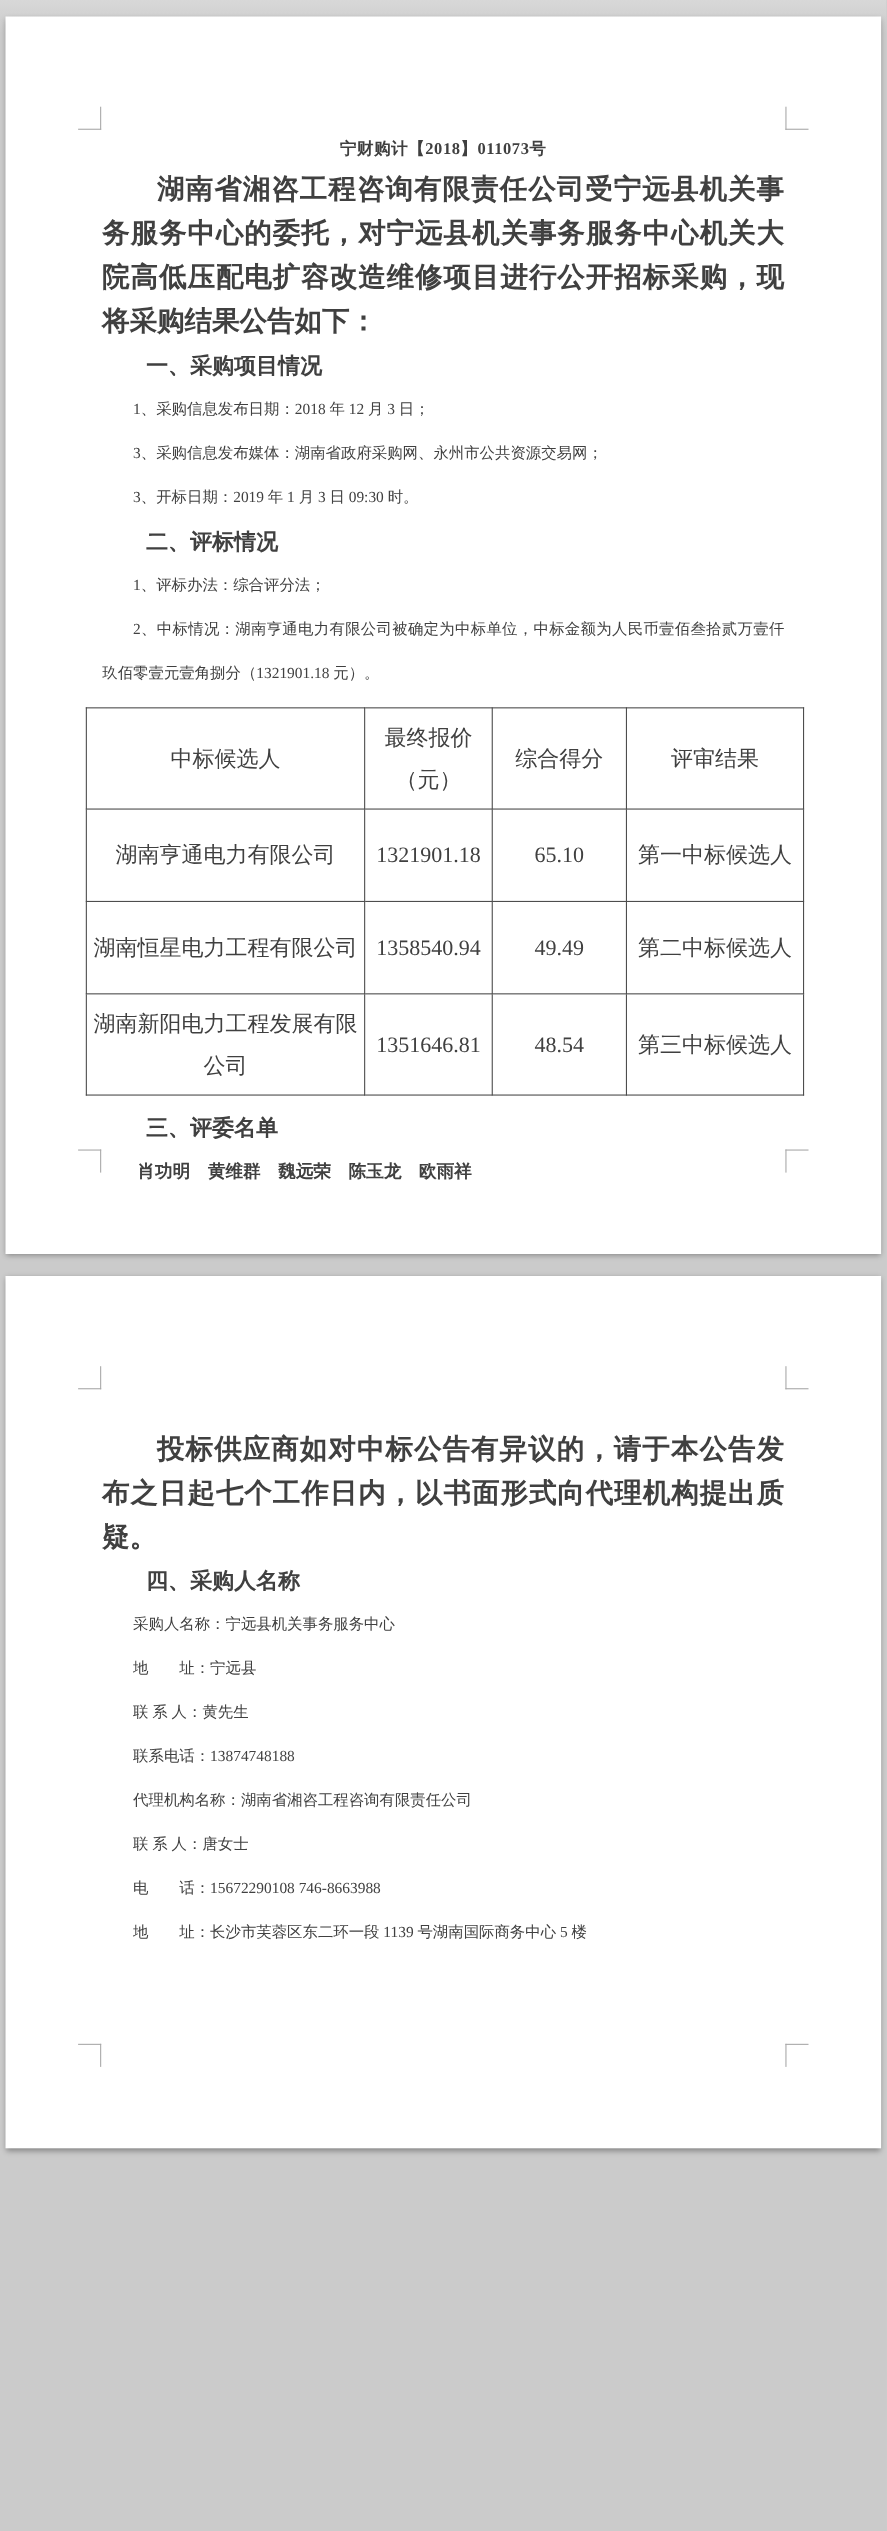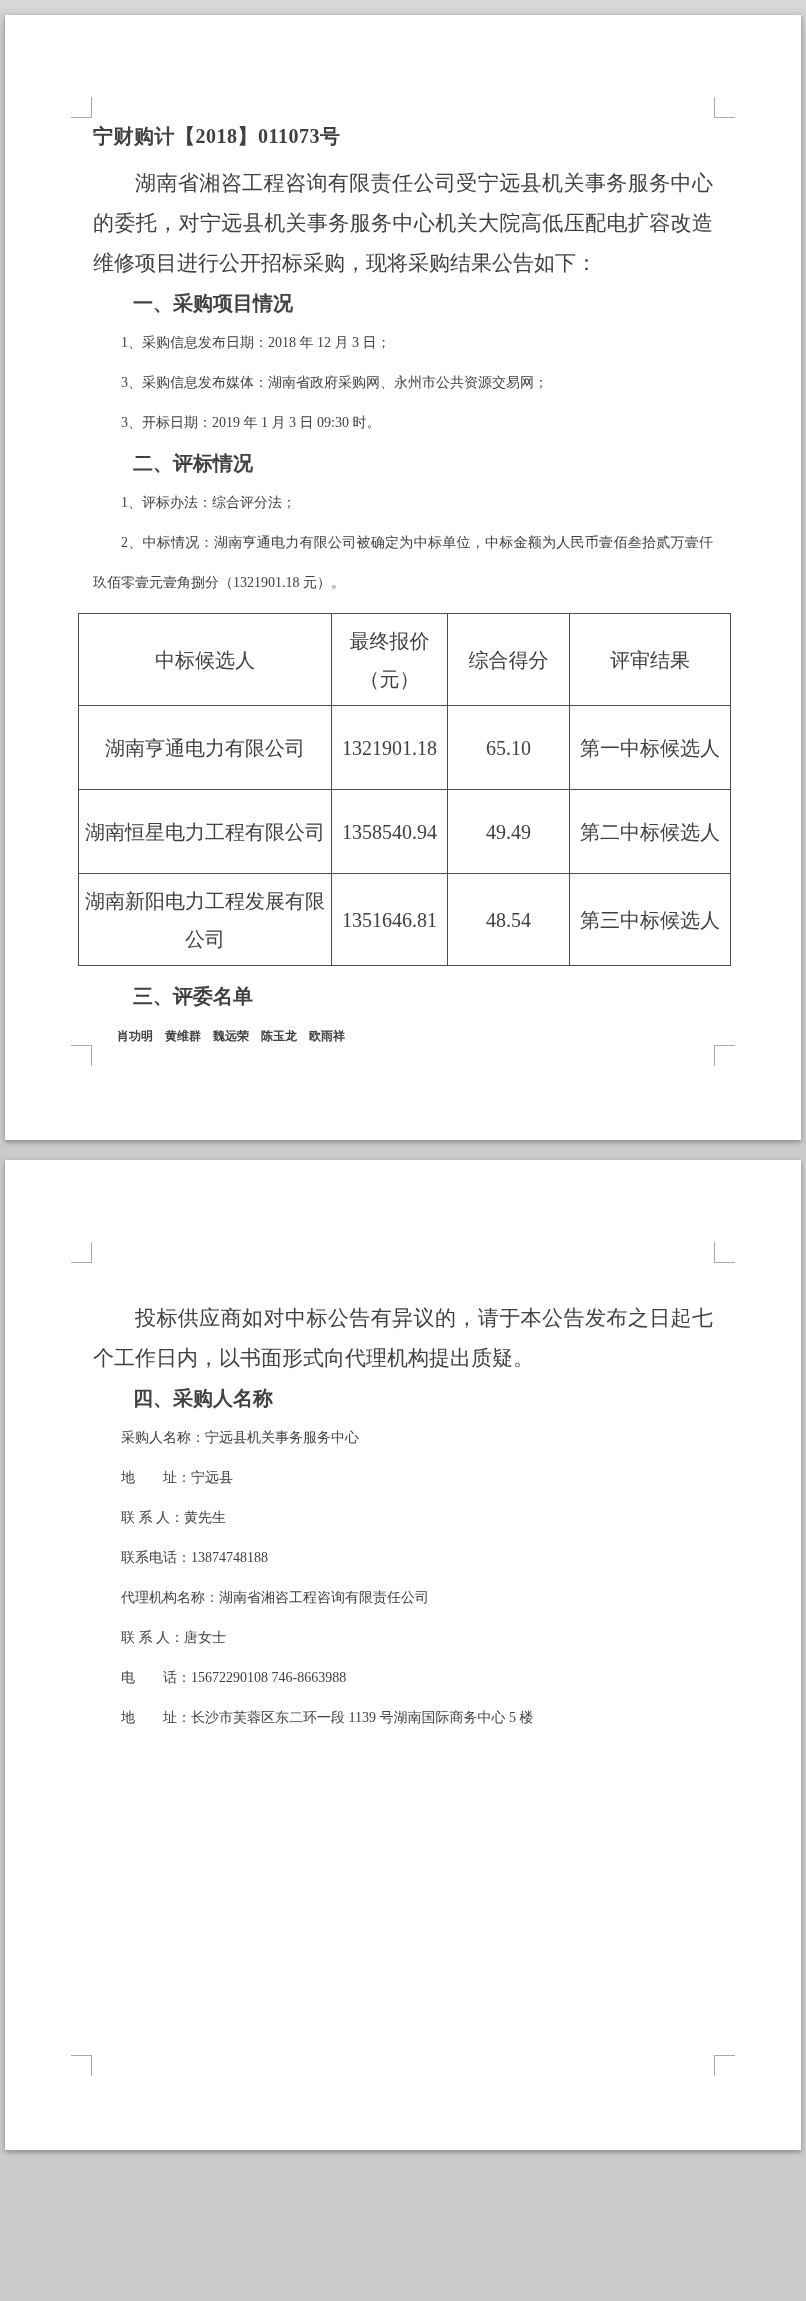--- a/index.html
+++ b/index.html
@@ -19,68 +19,71 @@
     background: linear-gradient(#d8d8d8, #cbcbcb 30px);
   }
   .page {
     position: relative;
     width: 796px;
     margin: 0 auto;
     background: #ffffff;
     box-shadow: 0 2px 5px rgba(0,0,0,0.35);
   }
   .page-1 { height: 1125px; }
-  .page-2 { height: 990px; margin-top: 20px; }
+  .page-2 { height: 793px; margin-top: 20px; }
   .content {
     padding: 0 88px;
   }
   .page-1 .content { padding-top: 110px; }
   .page-2 .content { padding-top: 138px; }
 
   
   .mark {
     position: absolute;
     width: 21px;
     height: 21px;
   }
   .mark.tl { top: 82px;  left: 66px;  border-right: 1px solid #a9a9a9; border-bottom: 1px solid #a9a9a9; }
   .mark.tr { top: 82px;  right: 66px; border-left: 1px solid #a9a9a9;  border-bottom: 1px solid #a9a9a9; }
   .mark.bl { bottom: 74px; left: 66px;  border-right: 1px solid #a9a9a9; border-top: 1px solid #a9a9a9; }
   .mark.br { bottom: 74px; right: 66px; border-left: 1px solid #a9a9a9;  border-top: 1px solid #a9a9a9; }
 
   .doc-number {
-    font-size: 20px;
+    text-align: center;
+    font-size: 15px;
     font-weight: bold;
     line-height: 22px;
-    margin-bottom: 16px;
+    margin-bottom: 6px;
     letter-spacing: 0.5px;
   }
   .para {
-    font-size: 21px;
+    font-size: 25px;
     line-height: 40px;
     text-align: justify;
+    font-weight: bold;
   }
   .indent { text-indent: 2em; }
   .heading {
     font-size: 20px;
     font-weight: bold;
     line-height: 40px;
     text-indent: 2em;
   }
   .item {
     font-size: 14px;
     line-height: 40px;
     text-indent: 2em;
     text-align: justify;
   }
   .names {
-    font-size: 12px;
+    font-size: 16px;
     font-weight: bold;
     line-height: 40px;
     text-indent: 2em;
+    font-family: Liberation Mono, monospace;
   }
   table.bid-table {
     border-collapse: collapse;
     table-layout: fixed;
     width: 652px;
     margin-left: -15px;
     margin-top: 10px;
     margin-bottom: 10px;
   }
   table.bid-table td, table.bid-table th {

